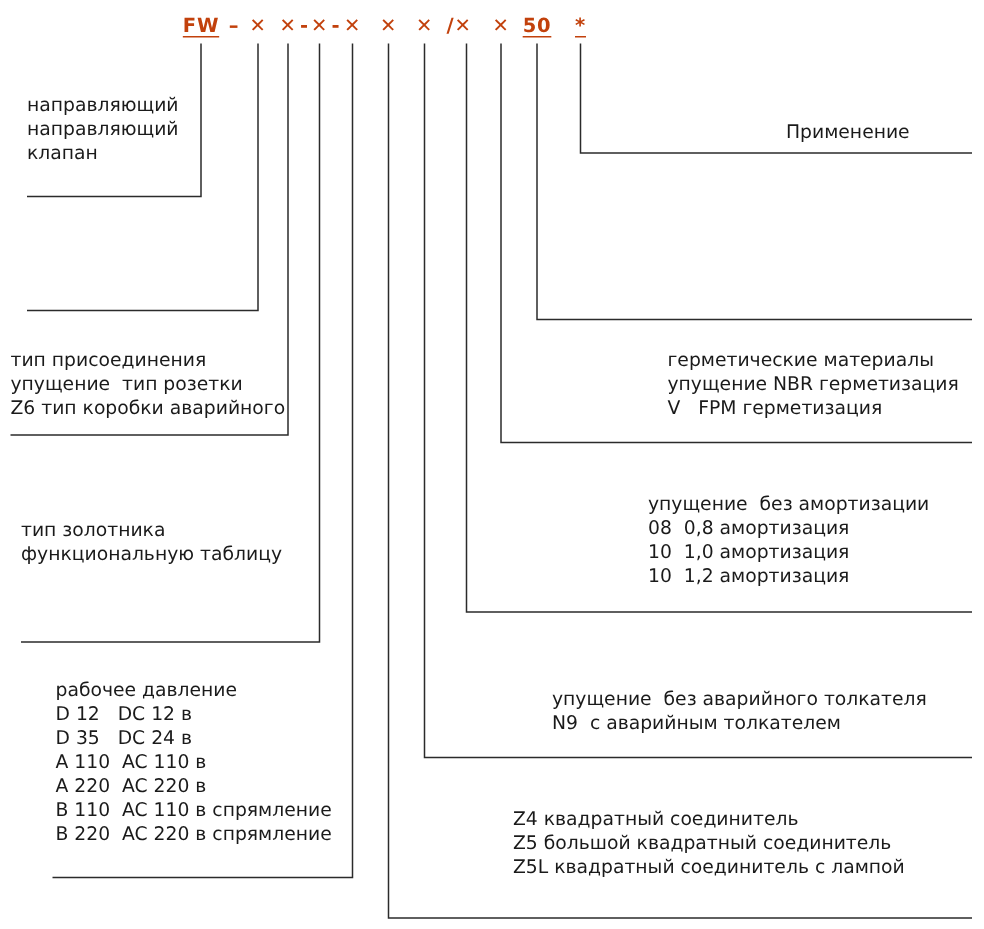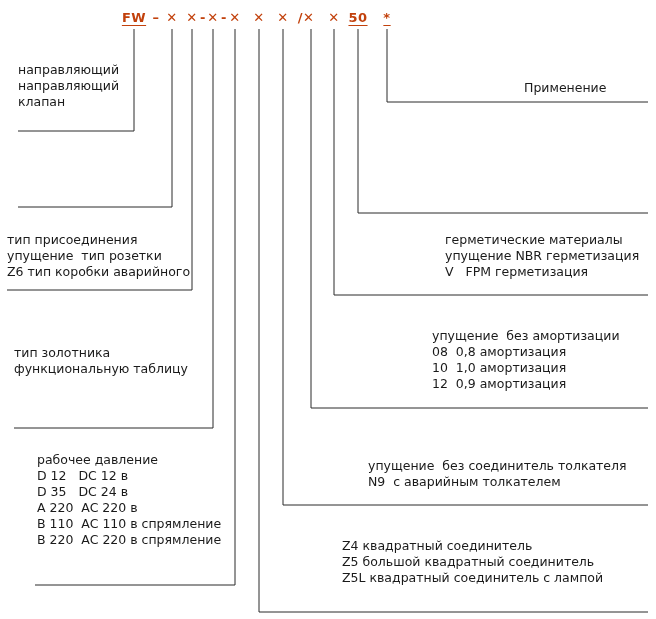--- a/index.html
+++ b/index.html
@@ -95,45 +95,46 @@
 
   <div class="block" style="left:14px; top:345px">
     <div>тип золотника</div>
     <div>функциональную таблицу</div>
   </div>
 
   <div class="block" style="left:37px; top:452px">
     <div>рабочее давление</div>
     <div>D 12   DC 12 в</div>
     <div>D 35   DC 24 в</div>
+    <div>A 110  AC 110 в</div>
     <div>A 220  AC 220 в</div>
     <div>B 110  AC 110 в спрямление</div>
     <div>B 220  AC 220 в спрямление</div>
   </div>
 
   <div class="block" style="left:524px; top:80px">
     <div>Применение</div>
   </div>
 
 
   <div class="block" style="left:445px; top:232px">
     <div>герметические материалы</div>
     <div>упущение NBR герметизация</div>
     <div>V   FPM герметизация</div>
   </div>
 
   <div class="block" style="left:432px; top:328px">
     <div>упущение  без амортизации</div>
     <div>08  0,8 амортизация</div>
     <div>10  1,0 амортизация</div>
-    <div>12  0,9 амортизация</div>
+    <div>10  1,2 амортизация</div>
   </div>
 
   <div class="block" style="left:368px; top:458px">
-    <div>упущение  без соединитель толкателя</div>
+    <div>упущение  без аварийного толкателя</div>
     <div>N9  с аварийным толкателем</div>
   </div>
 
   <div class="block" style="left:342px; top:538px">
     <div>Z4 квадратный соединитель</div>
     <div>Z5 большой квадратный соединитель</div>
     <div>Z5L квадратный соединитель с лампой</div>
   </div>
 
 </div>

